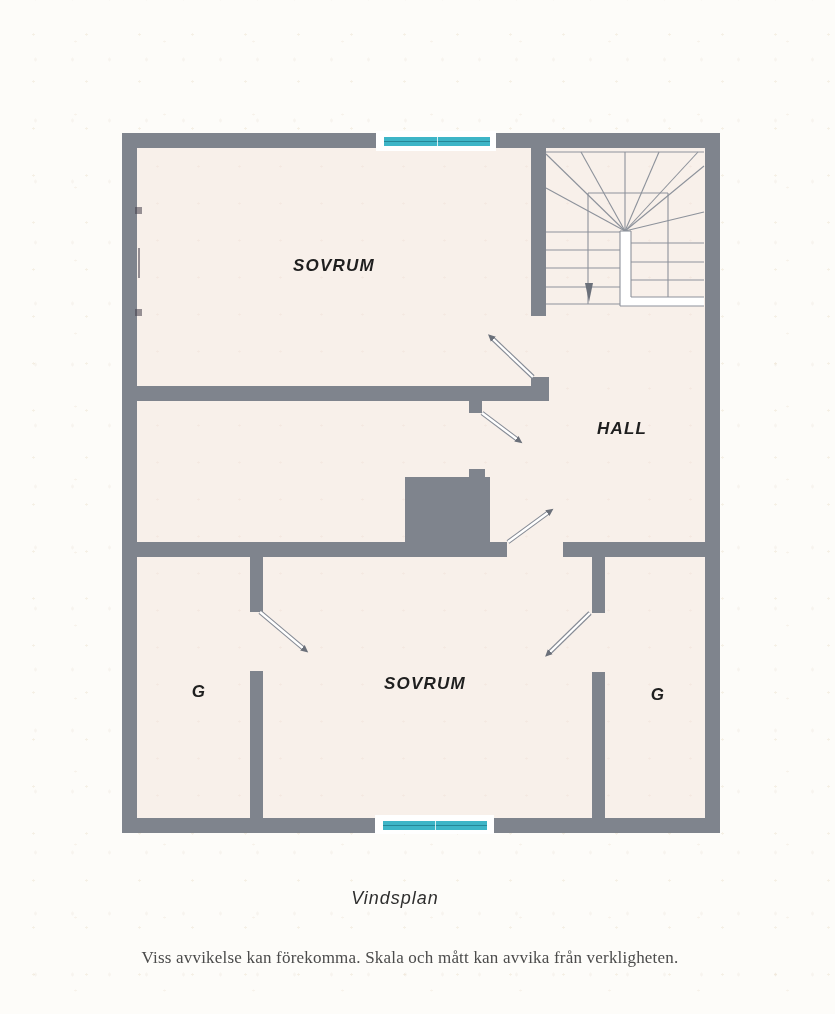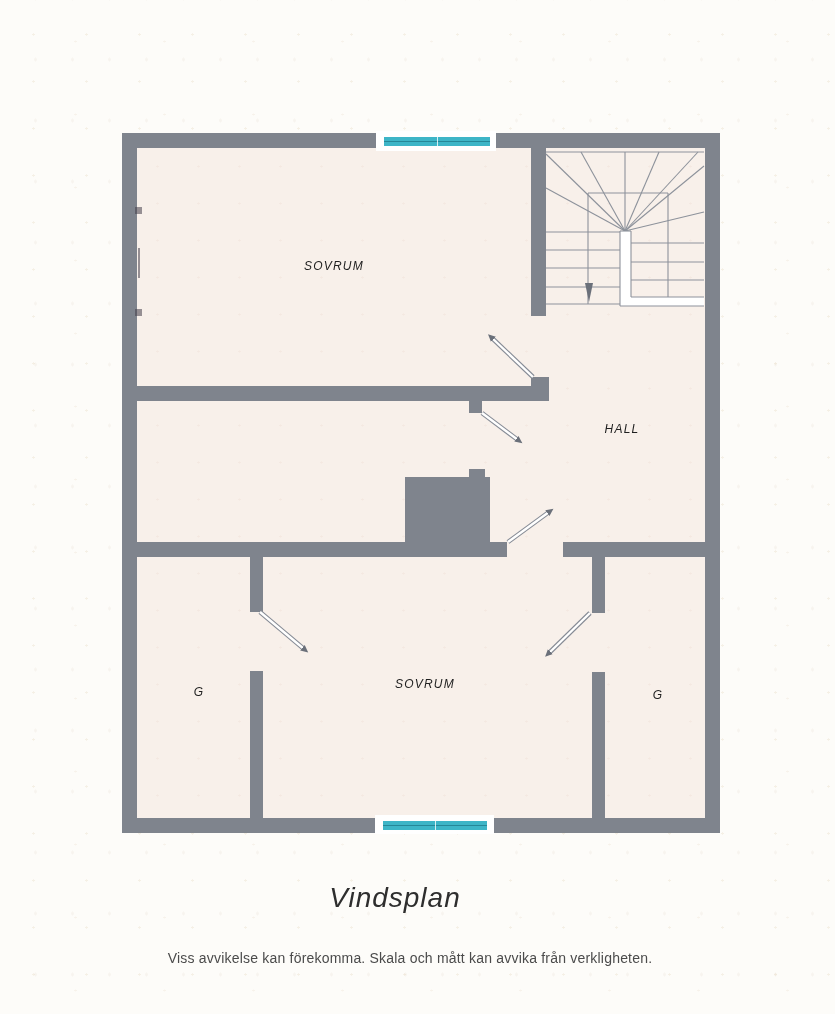--- a/index.html
+++ b/index.html
@@ -24,32 +24,32 @@
     background-image:radial-gradient(rgba(228,196,185,.18) 1px, transparent 1.3px);
     background-size:41px 37px;
   }
   .wall{background:var(--wall,#7f848d);}
   .win-frame{background:var(--window-frame,#ffffff);}
   .win-glass{background:var(--window-glass,#3db5c7);}
   .win-glass .mid{position:absolute;left:0;right:0;top:4px;height:1px;background:rgba(10,80,95,.45);}
   .win-glass .tick{position:absolute;top:0;bottom:0;left:50%;width:1px;background:rgba(255,255,255,.8);}
   .room-label{
     transform:translate(-50%,-50%);
-    font-style:italic;font-size:12px;letter-spacing:1.2px;
-    color:var(--label-text,#1f1f1f);white-space:nowrap;font-weight:400;
+    font-style:italic;font-size:17px;letter-spacing:1.2px;
+    color:var(--label-text,#1f1f1f);white-space:nowrap;font-weight:700;
   }
   .caption{
     transform:translate(-50%,-50%);
-    font-style:italic;font-size:28px;letter-spacing:1px;
+    font-style:italic;font-size:18px;letter-spacing:1px;
     color:var(--caption-text,#2e2e2e);white-space:nowrap;
   }
   .disclaimer{
     transform:translate(-50%,-50%);
-    font-size:14px;color:var(--disclaimer-text,#4b4b4b);
-    letter-spacing:.2px;white-space:nowrap;
+    font-size:17px;color:var(--disclaimer-text,#4b4b4b);
+    letter-spacing:.2px;white-space:nowrap;font-family:Liberation Serif, serif;
   }
   .mark{background:rgba(70,63,75,.55);}
   svg .thin{stroke:var(--stair-line,#8d929b);stroke-width:1.1;fill:none;}
   svg .leaf-case{stroke:#868b95;stroke-width:4.6;fill:none;}
   svg .leaf{stroke:#ffffff;stroke-width:2.4;fill:none;}
 </style>
 </head>
 <body>
 
 <div class="abs plan-body"></div>

